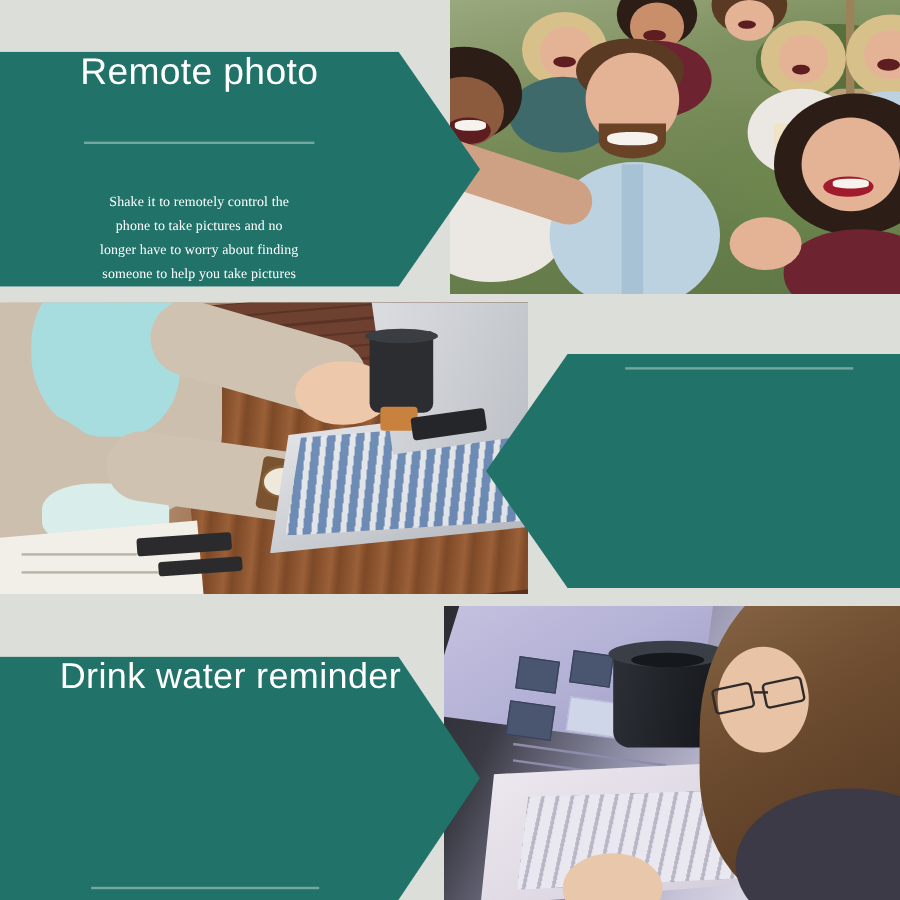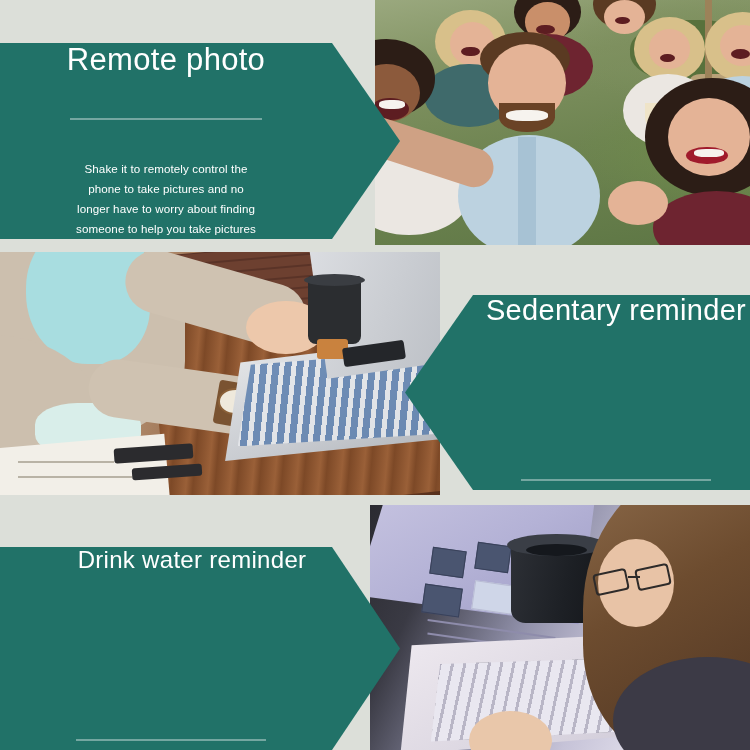--- a/index.html
+++ b/index.html
@@ -143,33 +143,33 @@
   .feature-title {
     font-family: "Liberation Sans", sans-serif;
     font-size: 31px;
     font-weight: 400;
     letter-spacing: .3px;
     color: #ffffff;
     white-space: nowrap;
     line-height: 1.1;
   }
   .panel-middle .feature-title { font-size: 29px; }
-  .panel-bottom .feature-title { font-size: 24px; margin-left: 42px; }
+  .panel-bottom .feature-title { font-size: 30px; margin-left: 42px; }
 
   .divider {
     height: 2px;
     background: rgba(255,255,255,.38);
     margin: 11px 0 9px 0;
   }
   .panel-top .divider    { width: 192px; }
   .panel-middle .divider { width: 190px; }
   .panel-bottom .divider { width: 190px; }
 
   .feature-desc {
-    font-family: Liberation Sans, sans-serif;
+    font-family: Liberation Serif, serif;
     font-size: 11.6px;
     line-height: 1.72;
     color: #ffffff;
     text-align: center;
     white-space: pre-line;
     letter-spacing: .1px;
   }
   .panel-bottom .feature-desc { font-size: 11.4px; }
 </style>
 </head>
@@ -286,21 +286,20 @@
         <div class="paper" style="position:absolute;left:-6%;top:78%;width:44%;height:32%;transform:rotate(-5deg);"></div>
         <div style="position:absolute;left:4%;top:86%;width:22%;height:2px;background:#b9b3a6;"></div>
         <div style="position:absolute;left:4%;top:92%;width:26%;height:2px;background:#b9b3a6;"></div>
         <div style="position:absolute;left:26%;top:80%;width:18%;height:6%;background:#2b2b2e;border-radius:3px;transform:rotate(-4deg);"></div>
         <div style="position:absolute;left:30%;top:88%;width:16%;height:5%;background:#2b2b2e;border-radius:3px;transform:rotate(-4deg);"></div>
       </div>
     </div>
 
     <div class="panel panel-middle">
       <div class="panel-inner">
-        <div class="feature-title">Sedentary reminder</div>
         <div class="divider"></div>
       </div>
     </div>
   </div>
 
   <div class="section sec-bottom">
 
     <div class="photo photo-bottom">
       <div class="photo-inner">
         <div class="desk3-bg"></div>

